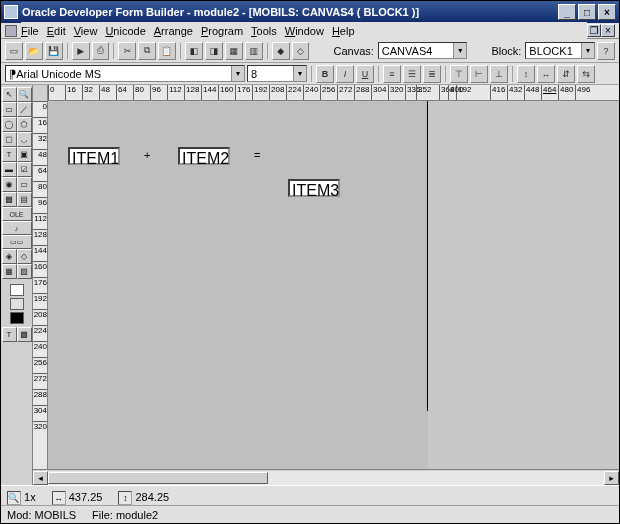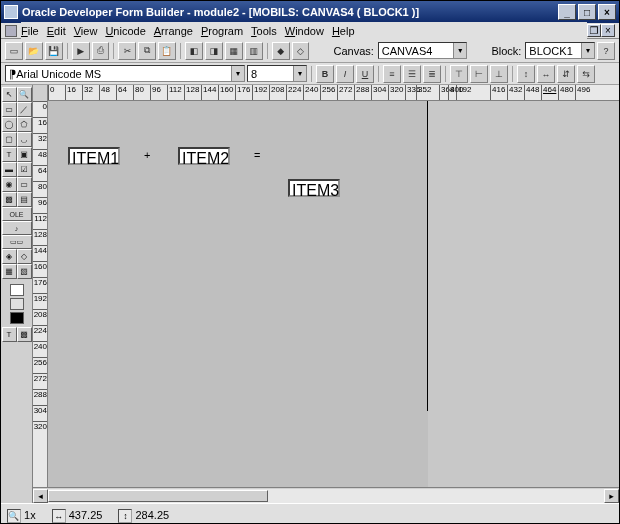--- a/index.html
+++ b/index.html
@@ -290,14 +290,18 @@
         <div class="sbtn">▸</div>
       </div>
     </div>
   </div>
 
   <div class="statusbar1">
     <span><span class="sicon">🔍</span> <span>1x</span></span>
     <span><span class="sicon">↔</span> <span>437.25</span></span>
     <span><span class="sicon">↕</span> <span>284.25</span></span>
   </div>
+  <div class="statusbar2">
+    <span><span>Mod:</span> <span>MOBILS</span></span>
+    <span><span>File:</span> <span>module2</span></span>
+  </div>
 
 </div>
 
 </body></html>

